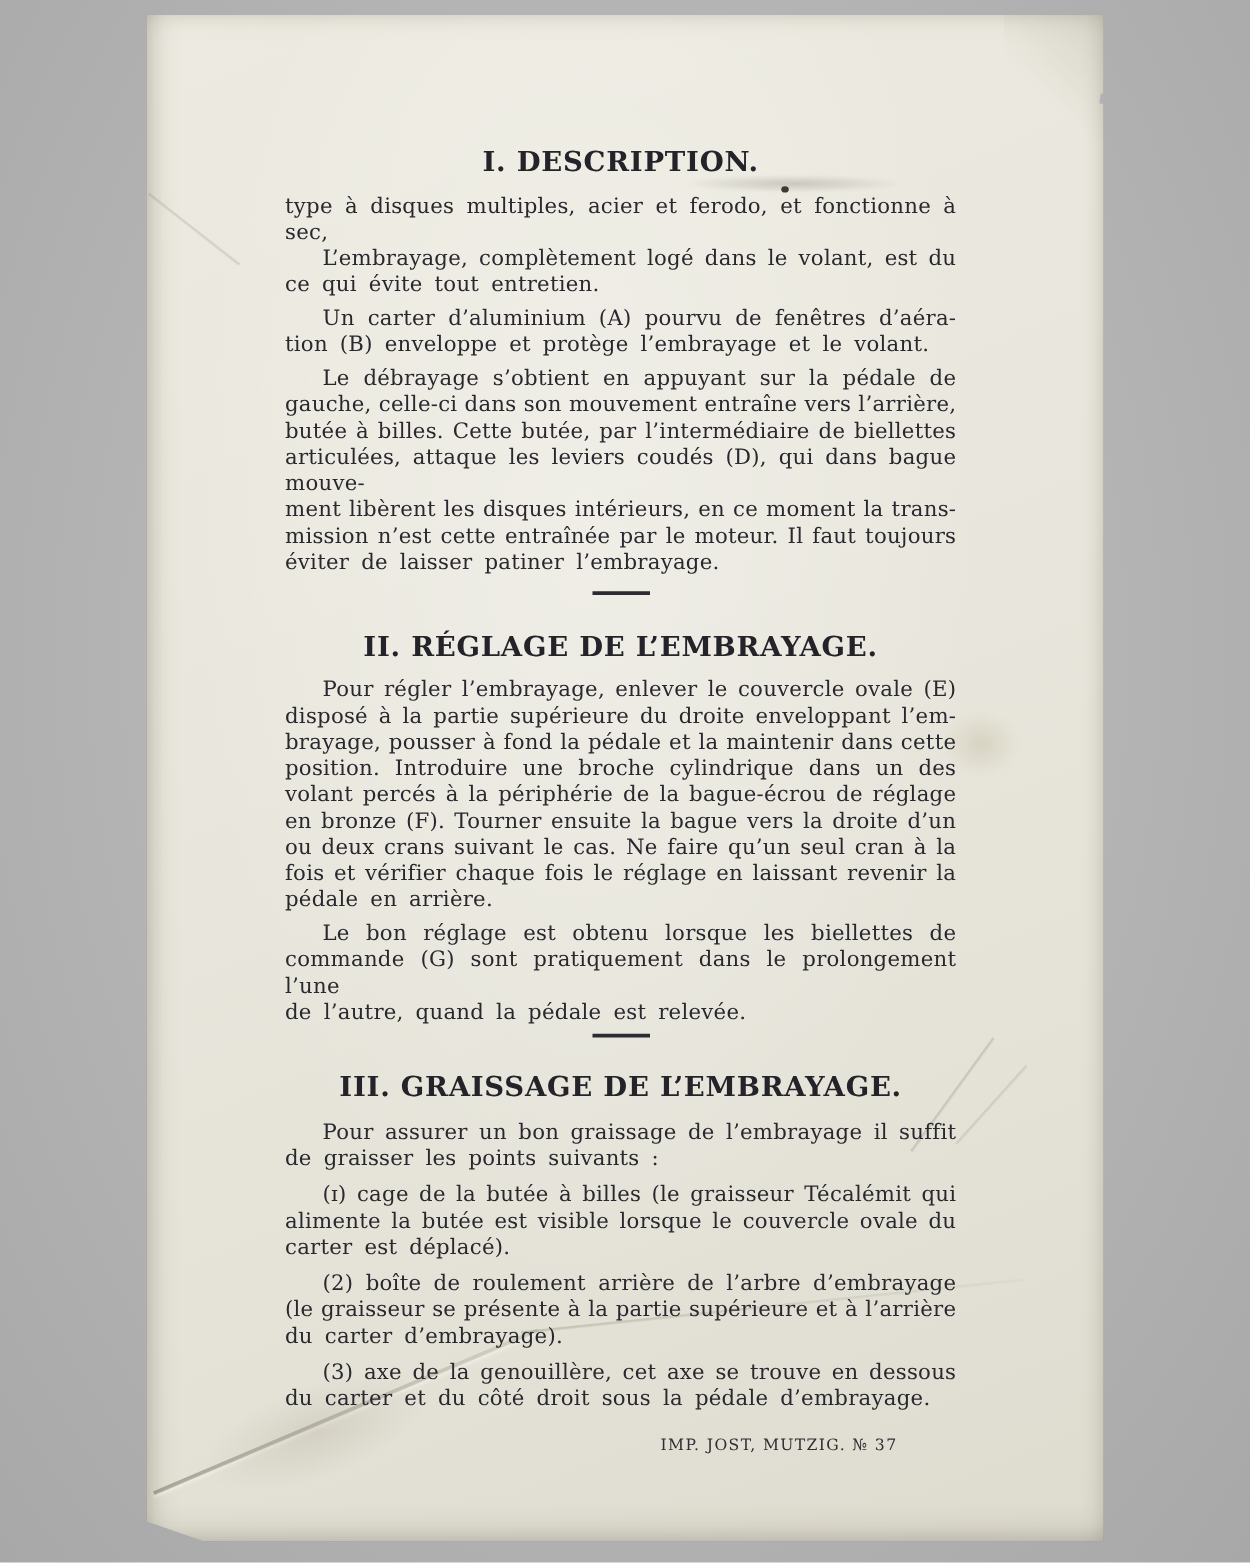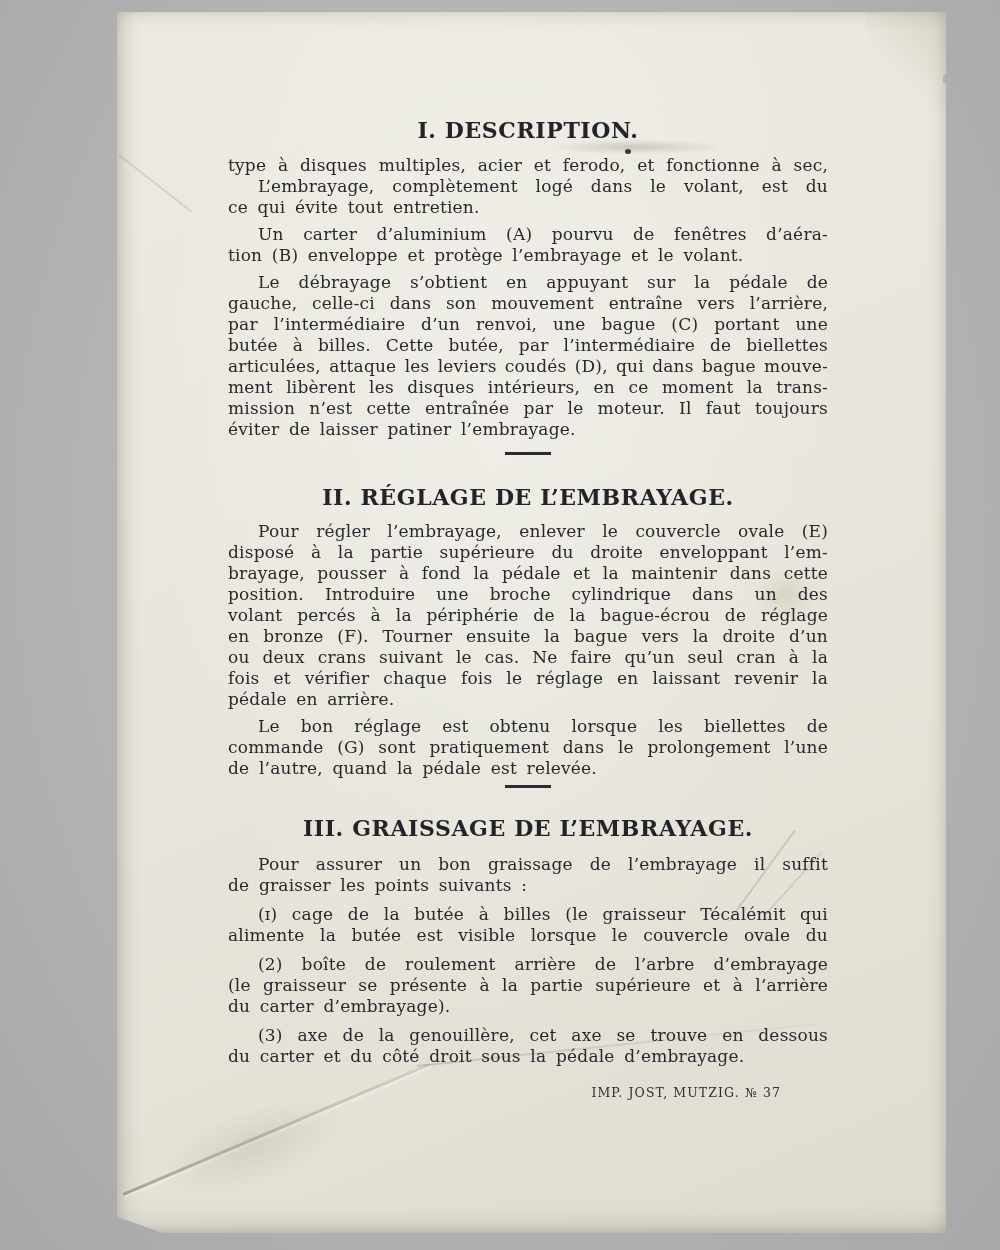--- a/index.html
+++ b/index.html
@@ -3,21 +3,21 @@
 <meta charset="utf-8">
 <style>
   html,body{margin:0;padding:0;}
   body{
     width:1000px;height:1250px;overflow:hidden;
     background:radial-gradient(ellipse at 50% 42%, #bababa 0%, #b4b4b4 55%, #a8a8a8 100%);
     font-family:"DejaVu Serif","Liberation Serif",serif;
   }
   .scene{position:relative;width:1000px;height:1250px;}
   .paper{
-    position:absolute;left:117px;top:12px;width:829px;height:1221px;
+    position:absolute;left:117px;top:12px;width:766px;height:1221px;
     background:
       radial-gradient(ellipse at 46% 34%, rgba(255,255,255,.28) 0%, rgba(255,255,255,0) 55%),
       linear-gradient(158deg,#edebe1 0%,#e9e7dd 40%,#e5e3d8 70%,#dedccf 100%);
     clip-path:polygon(0 0,100% 0,100% 100%,46px 100%,0 calc(100% - 16px));
     filter:drop-shadow(-2px 2px 3px rgba(0,0,0,.42)) drop-shadow(2px 5px 9px rgba(0,0,0,.25));
   }
   .shading{
     position:absolute;inset:0;pointer-events:none;
     box-shadow:
       inset 16px 0 24px -16px rgba(95,90,72,.40),
@@ -129,21 +129,20 @@
             <div class="line first">L’embrayage, complètement logé dans le volant, est du</div>
             <div class="line last">ce qui évite tout entretien.</div>
           </div>
           <div class="para">
             <div class="line first">Un carter d’aluminium (A) pourvu de fenêtres d’aéra-</div>
             <div class="line last">tion (B) enveloppe et protège l’embrayage et le volant.</div>
           </div>
           <div class="para">
             <div class="line first">Le débrayage s’obtient en appuyant sur la pédale de</div>
             <div class="line">gauche, celle-ci dans son mouvement entraîne vers l’arrière,</div>
-            <div class="line">par l’intermédiaire d’un renvoi, une bague (C) portant une</div>
             <div class="line">butée à billes. Cette butée, par l’intermédiaire de biellettes</div>
             <div class="line">articulées, attaque les leviers coudés (D), qui dans bague mouve-</div>
             <div class="line">ment libèrent les disques intérieurs, en ce moment la trans-</div>
             <div class="line">mission n’est cette entraînée par le moteur. Il faut toujours</div>
             <div class="line last">éviter de laisser patiner l’embrayage.</div>
           </div>
         </div>
 
       <hr class="divider">
 
@@ -171,20 +170,21 @@
 
       <h2 class="title title-3">III. GRAISSAGE DE L’EMBRAYAGE.</h2>
       <div class="body body-3">
           <div class="para">
             <div class="line first">Pour assurer un bon graissage de l’embrayage il suffit</div>
             <div class="line last">de graisser les points suivants :</div>
           </div>
           <div class="para">
             <div class="line first">(ɪ) cage de la butée à billes (le graisseur Técalémit qui</div>
             <div class="line">alimente la butée est visible lorsque le couvercle ovale du</div>
+            <div class="line last">carter est déplacé).</div>
           </div>
           <div class="para">
             <div class="line first">(2) boîte de roulement arrière de l’arbre d’embrayage</div>
             <div class="line">(le graisseur se présente à la partie supérieure et à l’arrière</div>
             <div class="line last">du carter d’embrayage).</div>
           </div>
           <div class="para">
             <div class="line first">(3) axe de la genouillère, cet axe se trouve en dessous</div>
             <div class="line last">du carter et du côté droit sous la pédale d’embrayage.</div>
           </div>

